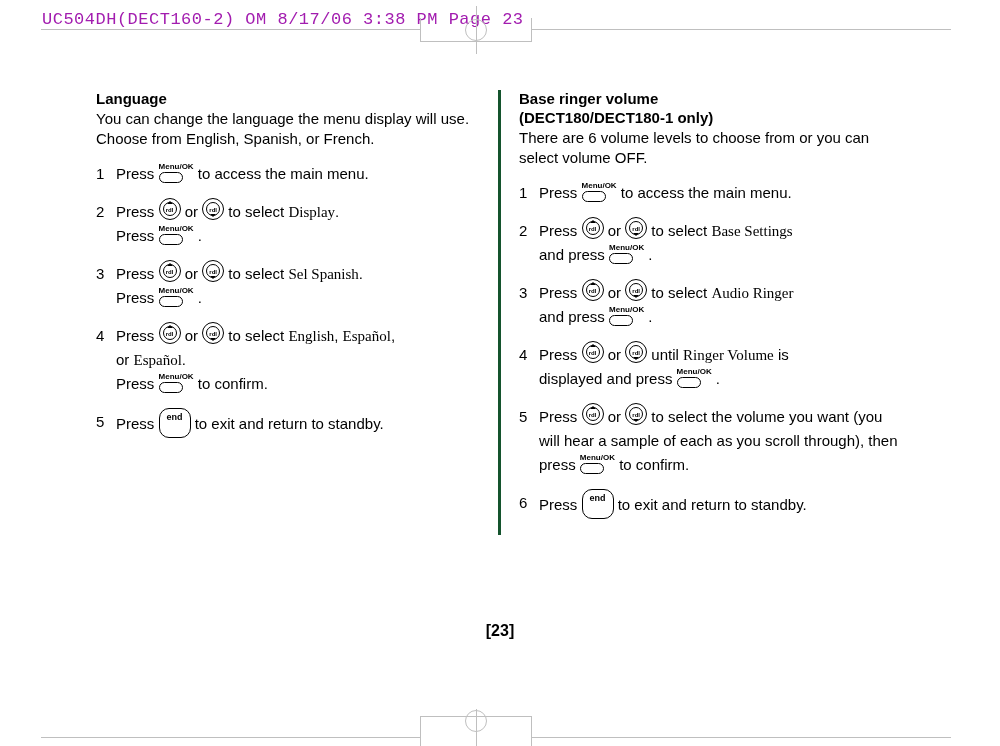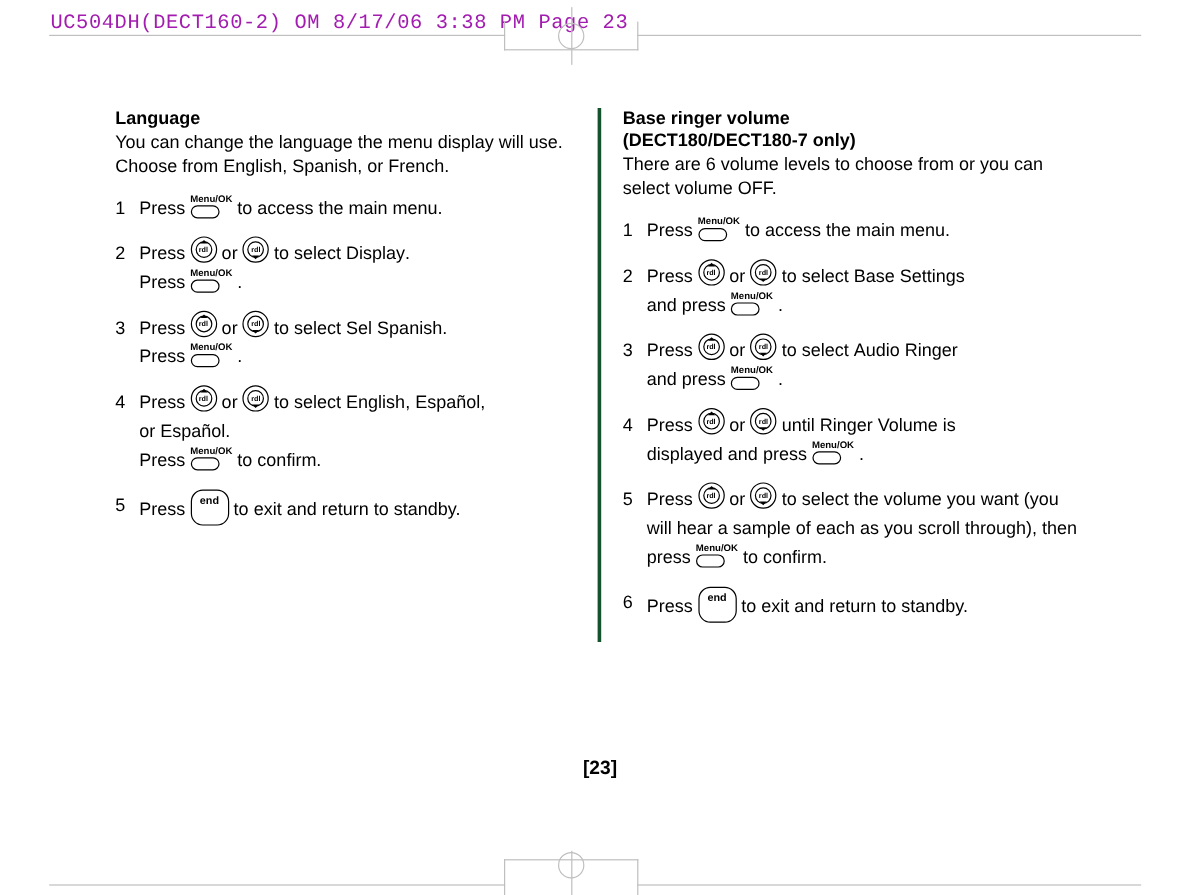--- a/index.html
+++ b/index.html
@@ -122,21 +122,21 @@
     padding-left: 18px;
   }
   .col.left { border-right: 3px solid #14532d; padding-left:0; }
   .col.right { padding-right: 0; }
   h3 { margin: 0 0 2px 0; font-size: 15px; font-weight: bold; }
   p.intro { margin: 0 0 14px 0; line-height: 1.3; }
   ol { margin: 0; padding: 0; list-style: none; }
   ol li { margin: 0 0 14px 0; display: flex; line-height: 1.6; }
   ol li .num { width: 20px; flex-shrink:0; }
   ol li .body { flex: 1; }
-  .mono { font-family: Liberation Sans, sans-serif; letter-spacing: 0px; }
+  .mono { font-family: Liberation Serif, serif; letter-spacing: 0px; }
   .icon {
     display: inline-block;
     vertical-align: middle;
     position: relative;
     top: -2px;
   }
   .icon.menuok {
     font-size: 8px;
     font-weight: bold;
     text-align: left;
@@ -194,21 +194,21 @@
     position:absolute;
     left:50%; bottom:2px;
     margin-left:-3px;
     border-left:3px solid transparent;
     border-right:3px solid transparent;
     border-top:3px solid #000;
   }
   .page-num {
     position: absolute;
     left: 0; right: 0;
-    bottom: 96px;
+    bottom: 106px;
     text-align: center;
     font-weight: bold;
     font-size: 16px;
   }
 </style>
 </head>
 <body>
 
 <div class="crop-header">UC504DH(DECT160-2) OM  8/17/06  3:38 PM  Page 23</div>
 <div class="crop-top">
@@ -257,21 +257,21 @@
         <span class="num">5</span>
         <span class="body">
           <span>Press </span><span class="icon end">end</span><span> to exit and return to standby.</span>
         </span>
       </li>
     </ol>
   </div>
 
   <div class="col right">
     <h3>Base ringer volume</h3>
-    <h3>(DECT180/DECT180-7 only)</h3>
+    <h3>(DECT180/DECT180-1 only)</h3>
     <p class="intro">There are 6 volume levels to choose from or you can select volume OFF.</p>
     <ol>
       <li>
         <span class="num">1</span>
         <span class="body">
           <span>Press </span><span class="icon menuok">Menu/OK</span><span> to access the main menu.</span>
         </span>
       </li>
       <li>
         <span class="num">2</span>

